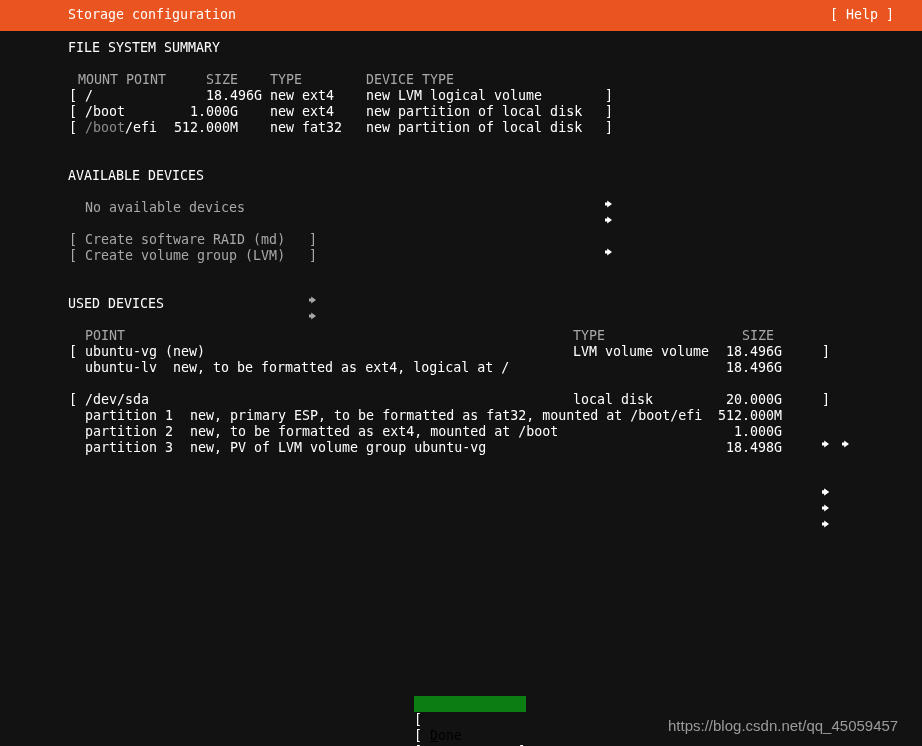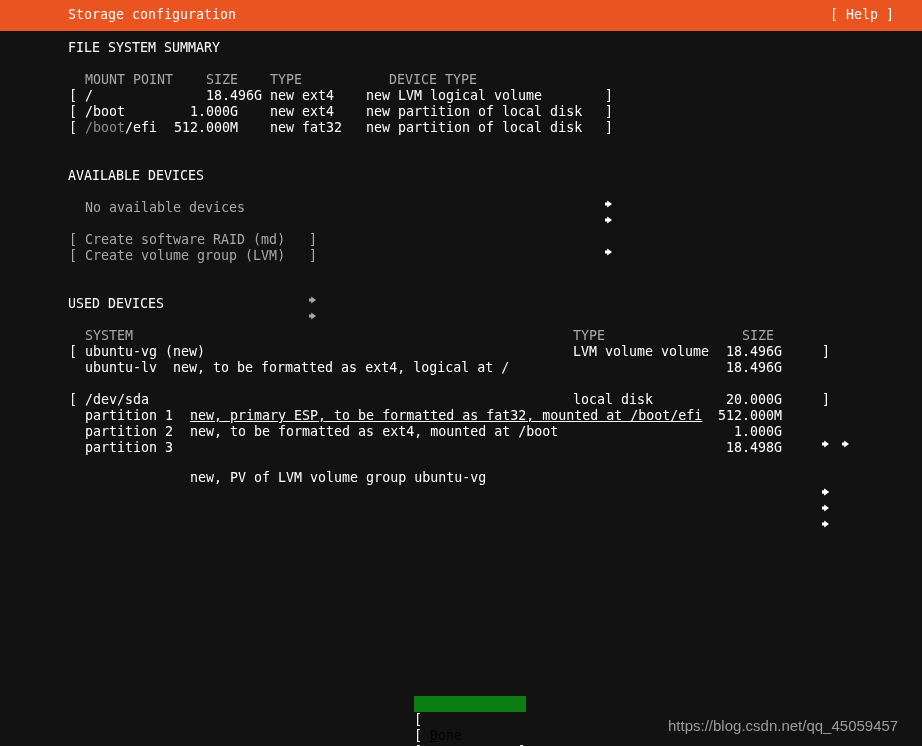--- a/index.html
+++ b/index.html
@@ -102,24 +102,24 @@
 <body>
 
 <div id="header-bar">
   <div class="hdr-title">Storage configuration</div>
   <div class="hdr-help">[ Help ]</div>
 </div>
 
 <div class="row sect" style="top:40px; left:68px;">FILE SYSTEM SUMMARY</div>
 
 <div class="row" style="top:72px;">
-  <span class="cell dim" style="left:85px;">MOUNT POINT</span>
+  <span class="cell dim" style="left:78px;">MOUNT POINT</span>
   <span class="cell dim" style="left:206px;">SIZE</span>
   <span class="cell dim" style="left:270px;">TYPE</span>
-  <span class="cell dim" style="left:366px;margin-left:23px;">DEVICE TYPE</span>
+  <span class="cell dim" style="left:366px;">DEVICE TYPE</span>
 </div>
 
 <div class="row" style="top:88px;">
   <span class="cell bright" style="left:69px;">[</span>
   <span class="cell bright" style="left:85px;">/</span>
   <span class="cell bright" style="left:206px;">18.496G</span>
   <span class="cell bright" style="left:270px;">new ext4</span>
   <span class="cell bright" style="left:366px;">new LVM logical volume</span>
   <span class="cell arrow" style="left:589px;"><svg width="8" height="8" viewBox="0 0 8 8">
         <path d="M0 2.5h2.2V0.6L7 4 2.2 7.4V5.5H0z" fill="#ffffff"></path>
@@ -170,21 +170,21 @@
   <span class="cell dim" style="left:85px;">Create volume group (LVM)</span>
   <span class="cell arrow" style="left:293px;"><svg width="8" height="8" viewBox="0 0 8 8">
         <path d="M0 2.5h2.2V0.6L7 4 2.2 7.4V5.5H0z" fill="#a8a8a8"></path>
       </svg></span>
   <span class="cell dim" style="left:309px;">]</span>
 </div>
 
 <div class="row sect" style="top:296px; left:68px;">USED DEVICES</div>
 
 <div class="row" style="top:328px;">
-  <span class="cell dim" style="left:85px;">SYSTEM</span>
+  <span class="cell dim" style="left:85px;">POINT</span>
   <span class="cell dim" style="left:573px;">TYPE</span>
   <span class="cell dim" style="left:742px;">SIZE</span>
 </div>
 
 <div class="row" style="top:344px;">
   <span class="cell bright" style="left:69px;">[</span>
   <span class="cell bright" style="left:85px;">ubuntu-vg (new)</span>
   <span class="cell bright" style="left:573px;">LVM volume volume</span>
   <span class="cell bright" style="left:726px;">18.496G</span>
   <span class="cell arrow" style="left:806px;"><svg width="8" height="8" viewBox="0 0 8 8">
@@ -208,39 +208,39 @@
   <span class="cell bright" style="left:573px;">local disk</span>
   <span class="cell bright" style="left:726px;">20.000G</span>
   <span class="cell arrow" style="left:806px;"><svg width="8" height="8" viewBox="0 0 8 8">
         <path d="M0 2.5h2.2V0.6L7 4 2.2 7.4V5.5H0z" fill="#ffffff"></path>
       </svg></span>
   <span class="cell bright" style="left:822px;">]</span>
 </div>
 
 <div class="row" style="top:408px;">
   <span class="cell bright" style="left:85px;">partition 1</span>
-  <span class="cell bright" style="left:190px;text-decoration:underline;">new, primary ESP, to be formatted as fat32, mounted at /boot/efi</span>
+  <span class="cell bright" style="left:190px;">new, primary ESP, to be formatted as fat32, mounted at /boot/efi</span>
   <span class="cell bright" style="left:718px;">512.000M</span>
   <span class="cell arrow" style="left:806px;"><svg width="8" height="8" viewBox="0 0 8 8">
         <path d="M0 2.5h2.2V0.6L7 4 2.2 7.4V5.5H0z" fill="#ffffff"></path>
       </svg></span>
 </div>
 
 <div class="row" style="top:424px;">
   <span class="cell bright" style="left:85px;">partition 2</span>
   <span class="cell bright" style="left:190px;">new, to be formatted as ext4, mounted at /boot</span>
   <span class="cell bright" style="left:734px;">1.000G</span>
   <span class="cell arrow" style="left:806px;"><svg width="8" height="8" viewBox="0 0 8 8">
         <path d="M0 2.5h2.2V0.6L7 4 2.2 7.4V5.5H0z" fill="#ffffff"></path>
       </svg></span>
 </div>
 
 <div class="row" style="top:440px;">
   <span class="cell bright" style="left:85px;">partition 3</span>
-  <span class="cell bright" style="left:190px;margin-top:30px;">new, PV of LVM volume group ubuntu-vg</span>
+  <span class="cell bright" style="left:190px;">new, PV of LVM volume group ubuntu-vg</span>
   <span class="cell bright" style="left:726px;">18.498G</span>
   <span class="cell arrow" style="left:806px;"><svg width="8" height="8" viewBox="0 0 8 8">
         <path d="M0 2.5h2.2V0.6L7 4 2.2 7.4V5.5H0z" fill="#ffffff"></path>
       </svg></span>
 </div>
 
 <div id="button-stack">
   <div class="btn selected">
     <span class="brk-l">[</span>
     <span class="lbl"><u>D</u><span>one</span></span>

